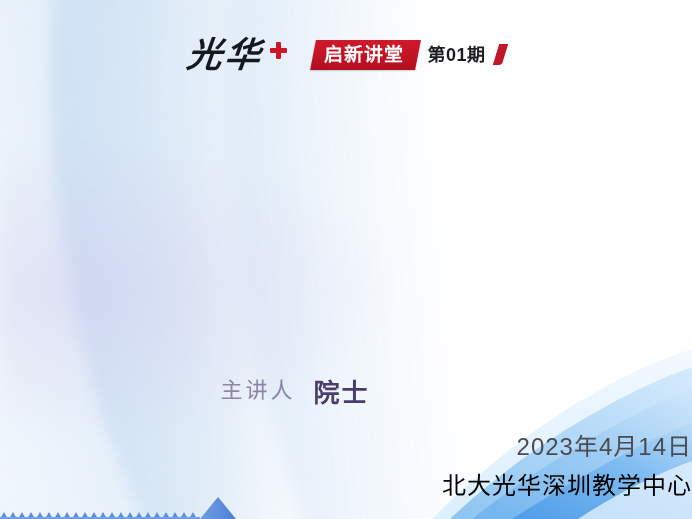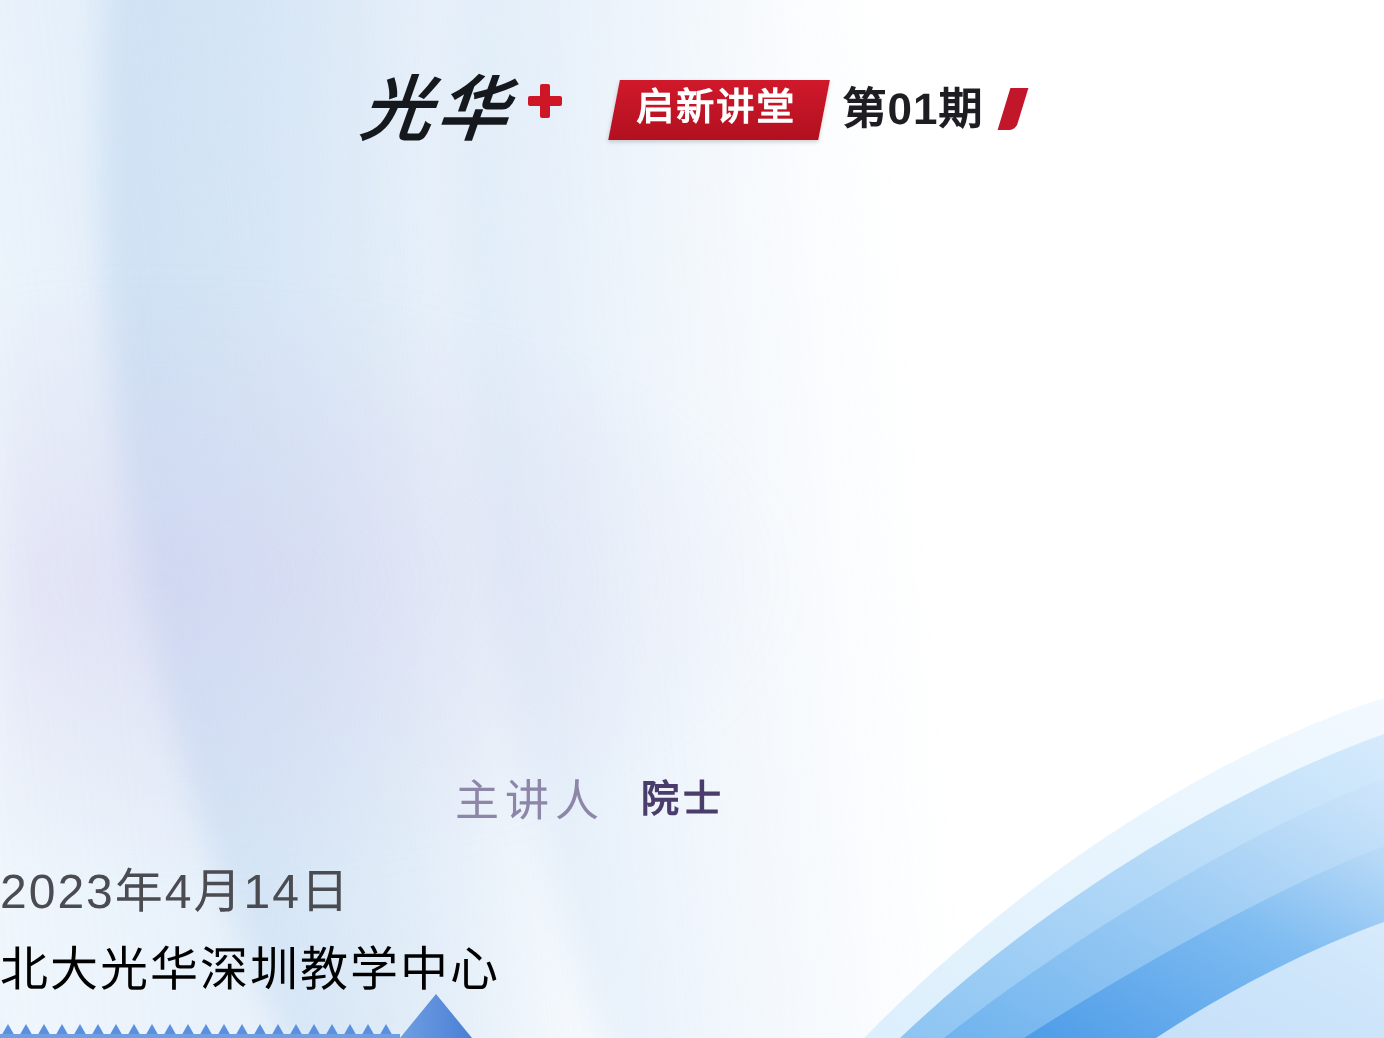--- a/index.html
+++ b/index.html
@@ -176,21 +176,21 @@
     font-weight: 700;
     letter-spacing: 1px;
     padding: 4px 14px 5px 11px;
     line-height: 1.12;
     transform: skewX(-11deg);
     box-shadow: 0 1px 2px rgba(0,0,0,0.18);
   }
   .series-badge > span { display: inline-block; transform: skewX(11deg); }
 
   .series-issue {
-    font-size: 22px;
+    font-size: 18px;
     font-weight: 700;
     color: #1d1d22;
     letter-spacing: 0.5px;
     line-height: 1;
   }
   .series-slash {
     width: 9px;
     height: 21px;
     background: #c2162a;
     transform: skewX(-17deg);
@@ -234,54 +234,54 @@
     font-size: 92px;
     letter-spacing: 1px;
     margin-top: 10px;
     transform: scaleY(1.06);
   }
 
   
   .speaker-row {
     position: absolute;
     left: 0;
-    top: 382px;
+    top: 372px;
     width: 590px;
     display: flex;
-    align-items: center;
+    align-items: flex-start;
     justify-content: center;
     gap: 12px;
   }
   .speaker-role {
     font-size: 22px;
     color: #8d86a8;
     letter-spacing: 3px;
     font-weight: 400;
   }
   .speaker-name {
     font-size: 33px;
     font-weight: 700;
     color: #4a2484;
     letter-spacing: 2px;
   }
   .speaker-title {
-    font-size: 19px;
+    font-size: 26px;
     font-weight: 700;
     color: #4b3d6b;
     letter-spacing: 2px;
     margin-left: 6px;
   }
 
   
   .meta {
     position: absolute;
     left: 0;
     top: 430px;
     width: 692px;
-    text-align: left;
+    text-align: right;
   }
   .meta-date {
     font-size: 24px;
     color: #4b4b52;
     letter-spacing: 1px;
     line-height: 1.42;
   }
   .meta-venue {
     font-size: 24px;
     color: #000000;

